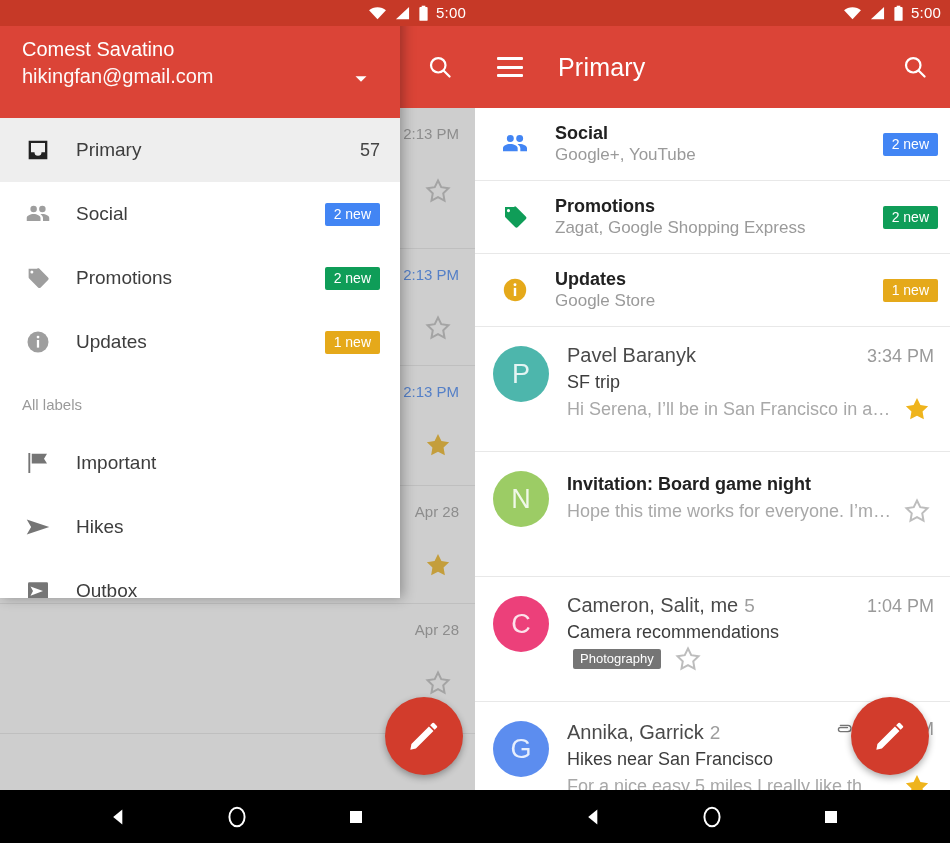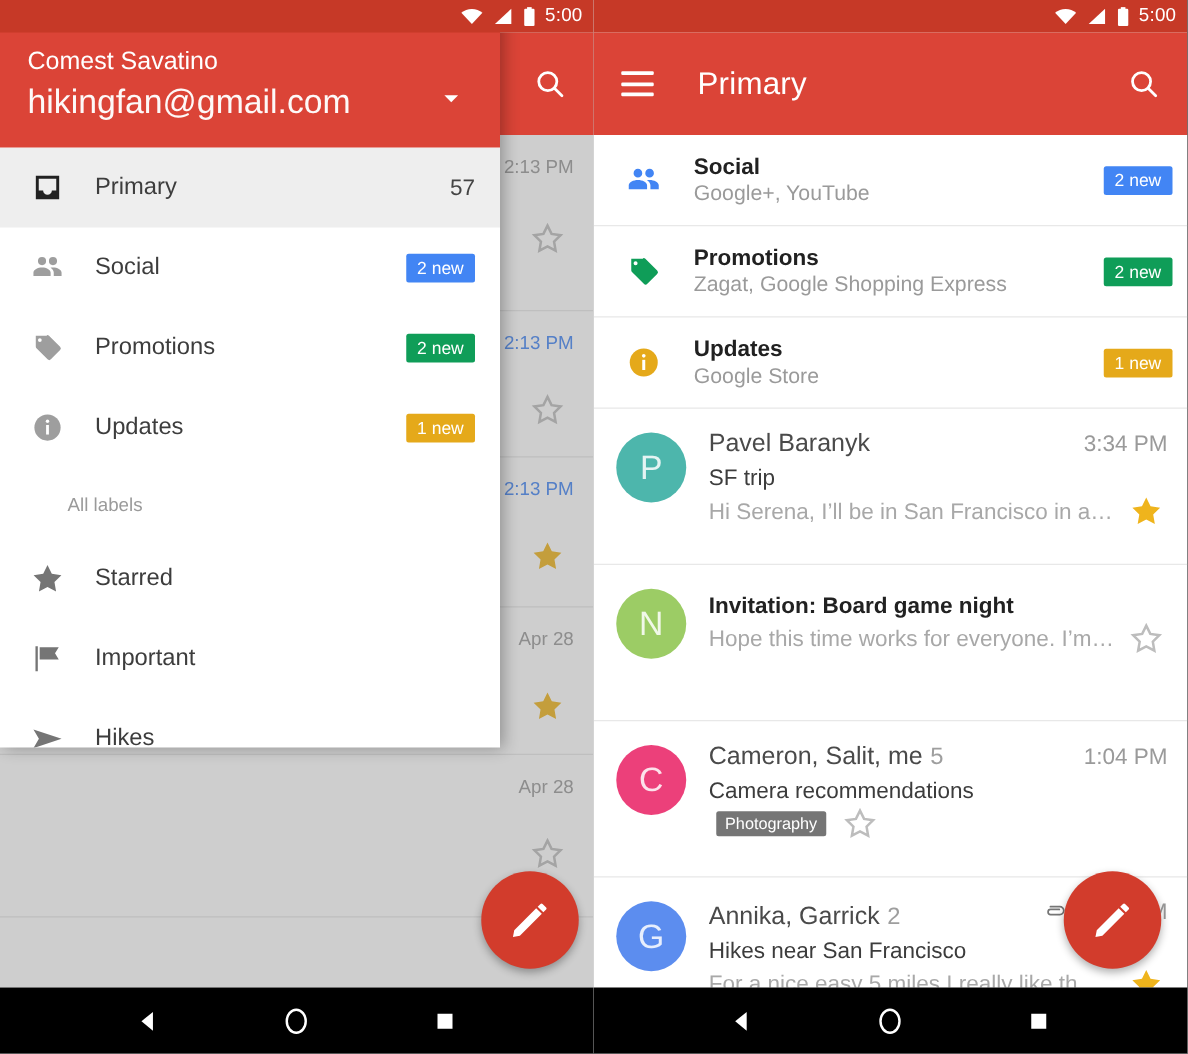--- a/index.html
+++ b/index.html
@@ -188,37 +188,36 @@
     z-index: 30;
     overflow: hidden;
   }
   .drawer-header {
     height: 118px;
     background: #DB4437;
     padding: 36px 20px 0 22px;
     position: relative;
   }
   .acct-name { color: #ffffff; font-size: 20px; line-height: 1.35; }
-  .acct-mail { color: #ffffff; font-size: 27px; line-height: 1.35; opacity: .97; }
+  .acct-mail { color: #ffffff; font-size: 20px; line-height: 1.35; opacity: .97; }
   .acct-caret { position: absolute; right: 28px; top: 68px; cursor: pointer; }
 
   .nav-item {
     display: flex; align-items: center;
     height: 64px;
     padding: 0 20px 0 0;
     cursor: pointer;
   }
   .nav-item.active { background: #eeeeee; }
   .nav-ic { width: 76px; flex: none; display: flex; justify-content: center; align-items: center; }
   .nav-label { flex: 1; font-size: 19px; color: #3d3d3d; }
   .nav-count { font-size: 18px; color: #444; }
   .section-label {
     font-size: 15px; color: #9a9a9a;
     padding: 22px 17px 6px 22px;
-    margin-left: 32px;
   }
   .drawer-spacer { height: 12px; }
 </style>
 </head>
 <body>
 
 <div class="screen">
 
   <div class="panel left">
 
@@ -355,28 +354,20 @@
               <circle cx="12" cy="8" r="1.1" fill="#fff"></circle>
             </svg>
         </div>
         <div class="nav-label">Updates</div>
         <div class="badge" style="background:#E5A91A">1 new</div>
       </div>
 
       <div class="section-label">All labels</div>
       <div class="drawer-spacer"></div>
 
-      <div class="nav-item">
-        <div class="nav-ic">
-          <svg width="30" height="30" viewBox="0 0 24 24">
-              <path fill="#757575" d="M12 3.2l2.75 5.6 6.15.9-4.45 4.35 1.05 6.15L12 17.3l-5.5 2.9 1.05-6.15L3.1 9.7l6.15-.9z"></path>
-            </svg>
-        </div>
-        <div class="nav-label">Starred</div>
-      </div>
 
       <div class="nav-item">
         <div class="nav-ic">
           <svg width="30" height="30" viewBox="0 0 24 24">
               <rect x="4.3" y="4" width="1.5" height="16" fill="#757575"></rect>
               <path fill="#757575" d="M7 4.6h12.2l-2.4 3.9 2.4 3.9H7z"></path>
             </svg>
         </div>
         <div class="nav-label">Important</div>
       </div>

